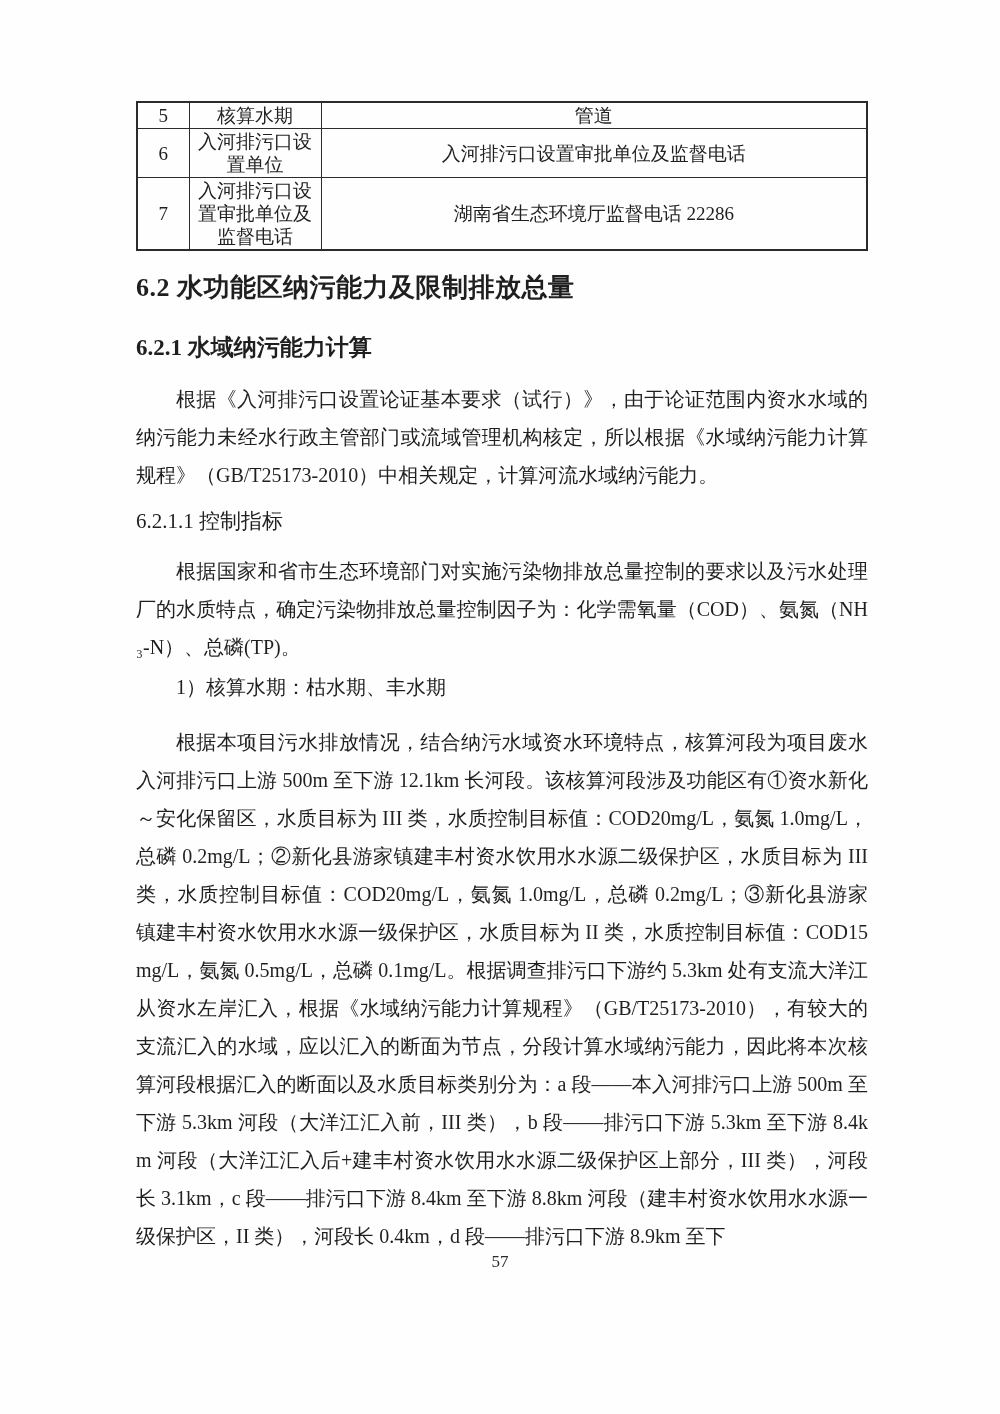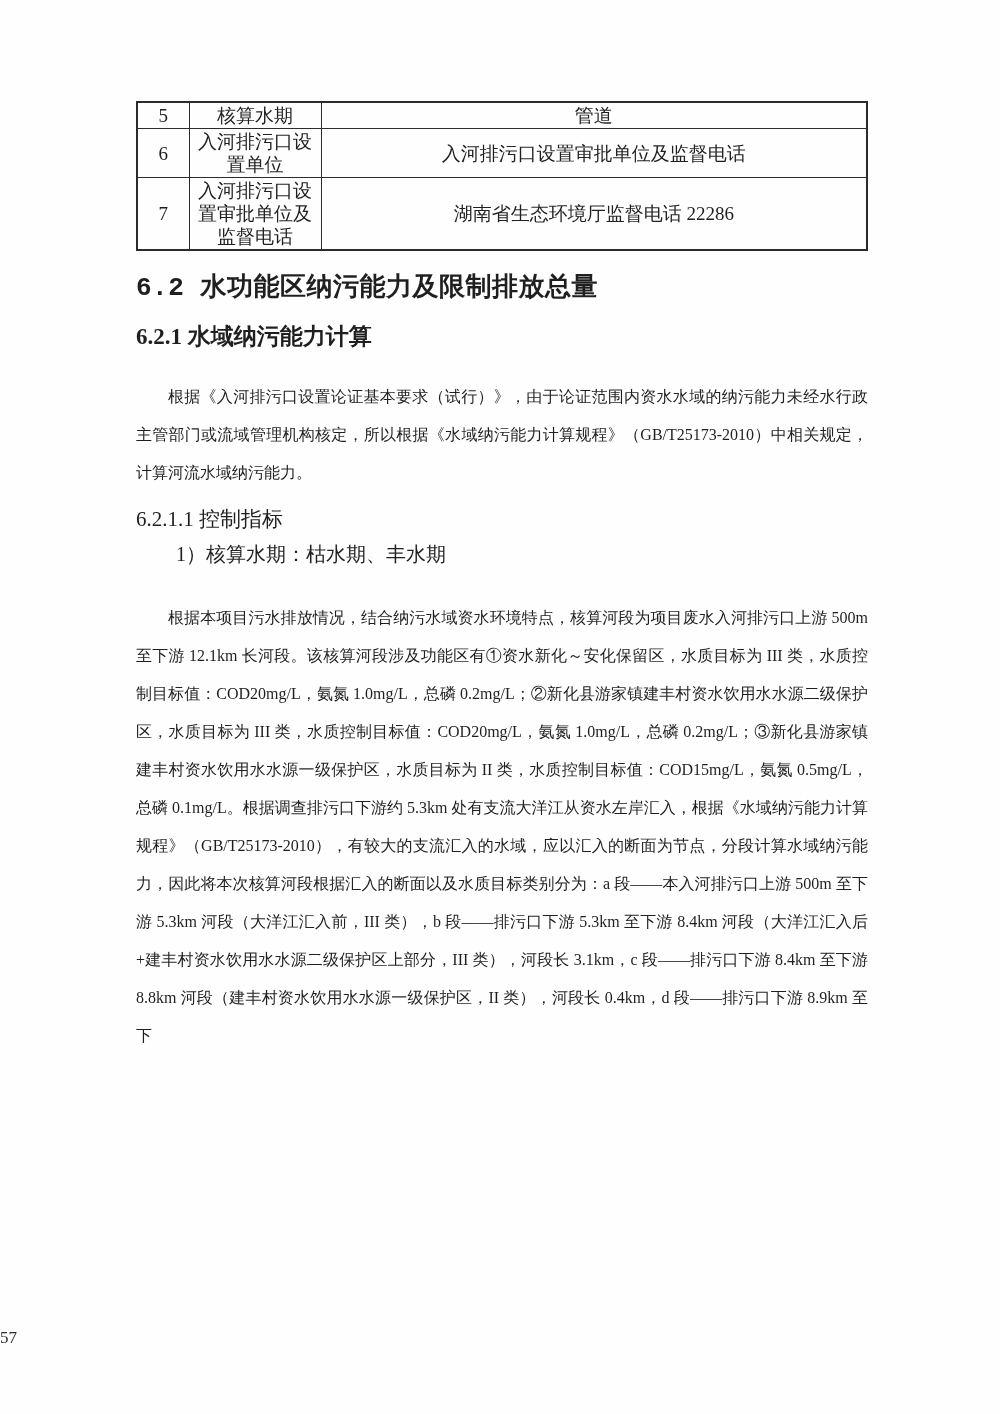--- a/index.html
+++ b/index.html
@@ -38,53 +38,53 @@
   }
   .col-no    { width: 52px; }
   .col-label { width: 132px; }
   .col-value { width: auto; }
   h1.h62 {
     font-size: 26px;
     font-weight: 700;
     margin: 20px 0 0 0;
     line-height: 34px;
     letter-spacing: 0.5px;
-    font-family: Liberation Mono, monospace;
   }
   h2.h621 {
     font-size: 23px;
     font-weight: 700;
-    margin: 17px 0 0 0;
+    margin: 28px 0 0 0;
     line-height: 30px;
   }
   h3.hsub {
     font-size: 21px;
     font-weight: 400;
     margin: 14px 0 0 0;
     line-height: 27px;
   }
   p.body {
-    font-size: 16px;
+    font-size: 20px;
     line-height: 38px;
     text-align: justify;
     text-indent: 2em;
-    margin: 26px 0 0 0;
+    margin: 17px 0 0 0;
     word-break: break-all;
   }
   p.item {
     font-size: 20px;
     line-height: 38px;
     text-indent: 2em;
     margin: 2px 0 0 0;
   }
   .pageno {
     position: absolute;
-    top: 1328px;
+    top: 1252px;
     left: 0;
     width: 100%;
+    text-align: center;
     font-size: 17px;
     color: #2b2b2b;
   }
 </style>
 </head>
 <body>
 
 <div class="page">
   <div class="content">
 
@@ -114,20 +114,21 @@
     </table>
 
     <h1 class="h62">6.2 水功能区纳污能力及限制排放总量</h1>
 
     <h2 class="h621">6.2.1 水域纳污能力计算</h2>
 
     <p class="body">根据《入河排污口设置论证基本要求（试行）》，由于论证范围内资水水域的纳污能力未经水行政主管部门或流域管理机构核定，所以根据《水域纳污能力计算规程》（GB/T25173-2010）中相关规定，计算河流水域纳污能力。</p>
 
     <h3 class="hsub">6.2.1.1 控制指标</h3>
 
+    <p class="body">根据国家和省市生态环境部门对实施污染物排放总量控制的要求以及污水处理厂的水质特点，确定污染物排放总量控制因子为：化学需氧量（COD）、氨氮（NH₃-N）、总磷(TP)。</p>
 
 
     <p class="item">1）核算水期：枯水期、丰水期</p>
 
     <p class="body">根据本项目污水排放情况，结合纳污水域资水环境特点，核算河段为项目废水入河排污口上游 500m 至下游 12.1km 长河段。该核算河段涉及功能区有①资水新化～安化保留区，水质目标为 III 类，水质控制目标值：COD20mg/L，氨氮 1.0mg/L，总磷 0.2mg/L；②新化县游家镇建丰村资水饮用水水源二级保护区，水质目标为 III 类，水质控制目标值：COD20mg/L，氨氮 1.0mg/L，总磷 0.2mg/L；③新化县游家镇建丰村资水饮用水水源一级保护区，水质目标为 II 类，水质控制目标值：COD15mg/L，氨氮 0.5mg/L，总磷 0.1mg/L。根据调查排污口下游约 5.3km 处有支流大洋江从资水左岸汇入，根据《水域纳污能力计算规程》（GB/T25173-2010），有较大的支流汇入的水域，应以汇入的断面为节点，分段计算水域纳污能力，因此将本次核算河段根据汇入的断面以及水质目标类别分为：a 段——本入河排污口上游 500m 至下游 5.3km 河段（大洋江汇入前，III 类），b 段——排污口下游 5.3km 至下游 8.4km 河段（大洋江汇入后+建丰村资水饮用水水源二级保护区上部分，III 类），河段长 3.1km，c 段——排污口下游 8.4km 至下游 8.8km 河段（建丰村资水饮用水水源一级保护区，II 类），河段长 0.4km，d 段——排污口下游 8.9km 至下</p>
 
   </div>
 
   <div class="pageno">57</div>
 </div>

